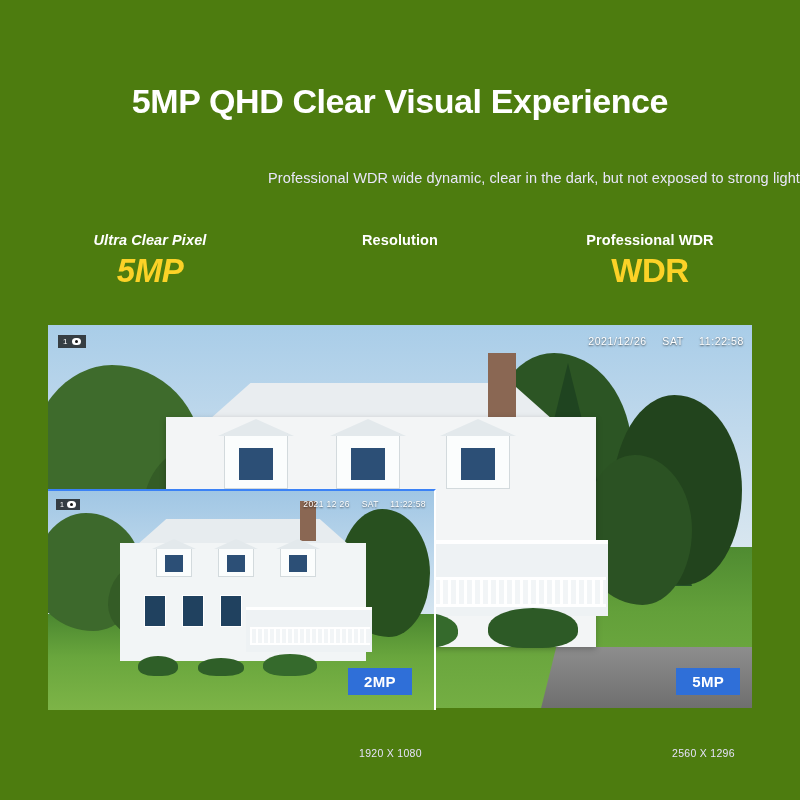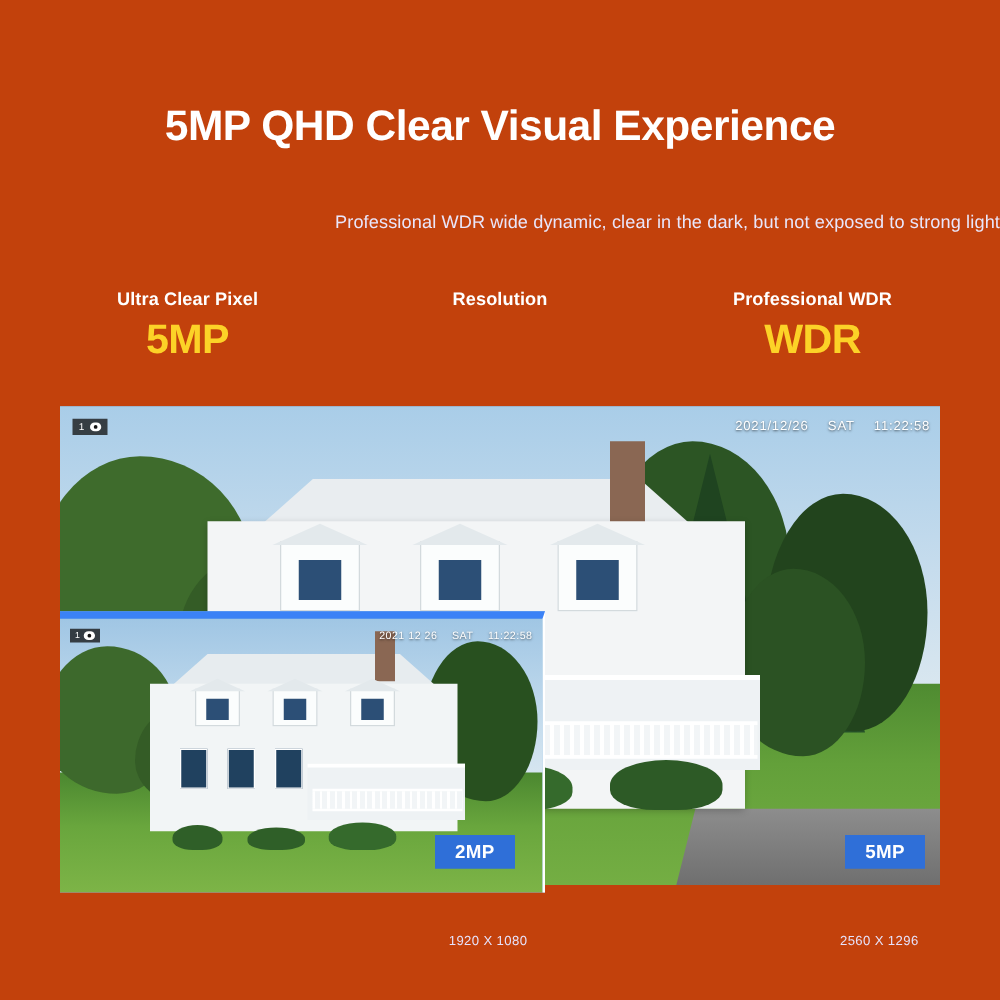--- a/index.html
+++ b/index.html
@@ -10,21 +10,21 @@
     width: 800px;
     height: 800px;
     background: #4830e0;
     font-family: "Liberation Sans", sans-serif;
     overflow: hidden;
     position: relative;
   }
   .page {
     position: absolute;
     inset: 0;
-    background: #c2410c;
+    background: #4d7c0f;
   }
 
   
   .headline {
     position: absolute;
     top: 82px;
     left: 0;
     width: 800px;
     text-align: center;
     color: #ffffff;
@@ -66,21 +66,21 @@
     white-space: nowrap;
   }
   .spec-value {
     color: #fcd227;
     font-size: 33px;
     font-weight: bold;
     letter-spacing: -0.5px;
     margin-top: 4px;
     white-space: nowrap;
   }
-  .spec-1 { left: 35px;  width: 230px; }
+  .spec-1 { left: 35px;  width: 230px; font-style: italic; }
   .spec-2 { left: 285px; width: 230px; }
   .spec-3 { left: 535px; width: 230px; }
 
   
   .photo-wrap {
     position: absolute;
     left: 48px;
     top: 325px;
     width: 704px;
     height: 383px;
@@ -251,21 +251,21 @@
   .osd-time span { margin-left: 12px; }
 
   
   .scene-small {
     position: absolute;
     left: 0;
     top: 164px;
     width: 386px;
     height: 219px;
     overflow: hidden;
-    border-top: 6px solid #3b82f6;
+    border-top: 2px solid #3b82f6;
     border-right: 2px solid #ffffff;
     background: #8fbcdf;
   }
   .scene-small .sky { height: 60%;
     background: linear-gradient(180deg,#a0c6e4 0%, #c3dbed 60%, #d9e7f0 100%); }
   .scene-small .lawn { height: 44%;
     background: linear-gradient(180deg,#4b8730 0%, #69a63d 45%, #7db447 100%); }
   .sm-house {
     position:absolute; left: 72px; top: 52px; width: 246px; height: 118px;
     background:#f2f5f6;

